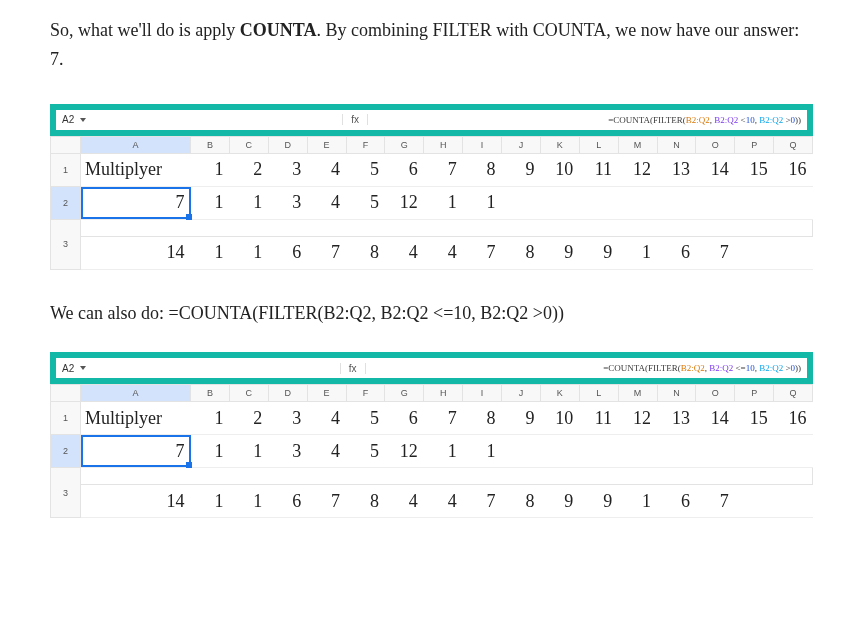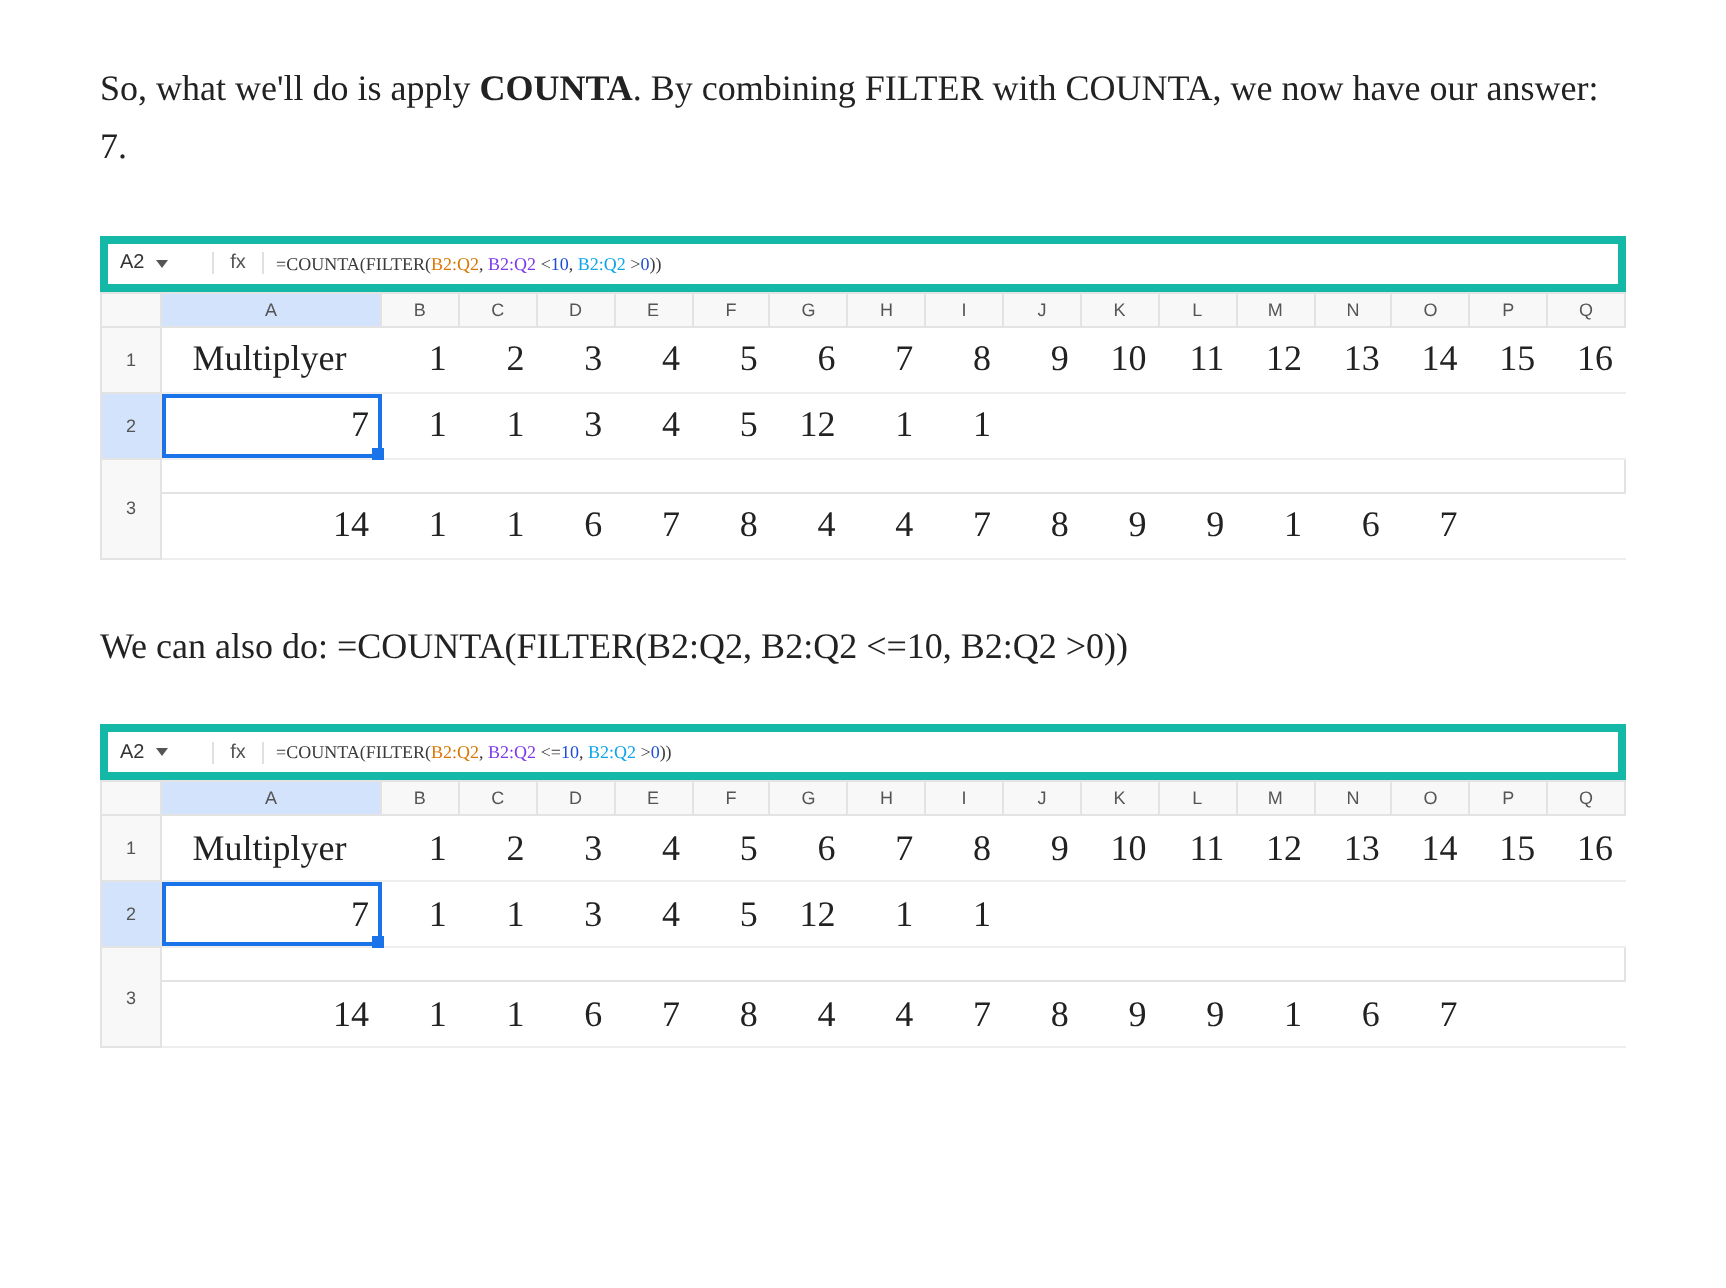--- a/index.html
+++ b/index.html
@@ -4,41 +4,42 @@
 <style>
   html, body {
     margin: 0;
     padding: 0;
     background: #fff;
     font-family: Georgia, 'Times New Roman', serif;
     color: #1a1a1a;
     width: 863px;
   }
   .page {
-    padding: 30px 50px 40px 50px;
+    padding: 16px 50px 40px 50px;
     box-sizing: border-box;
     width: 863px;
   }
   .prose {
     font-size: 18px;
     line-height: 1.6;
     margin: 0 0 30px 0;
     color: #222;
   }
   .prose.two { margin-top: 29px; margin-bottom: 25px; }
 
   
   .sheet-wrap { font-family: Arial, Helvetica, sans-serif; }
   .formula-bar {
     display: flex;
     align-items: center;
     height: 20px;
-    border: 4px solid #14b8a6;
+    border: 6px solid #14b8a6;
     background: #fff;
     font-size: 10px;
+    justify-content: space-between;
   }
   .name-box {
     width: 40px;
     padding: 0 6px;
     color: #333;
     display: flex;
     align-items: center;
     gap: 6px;
   }
   .name-box .drop {
@@ -104,21 +105,21 @@
   .datarow td.dcell {
     height: 32px;
     border: none;
     border-bottom: 1px solid #eee;
     font-family: Georgia, serif;
     font-size: 18px;
     color: #222;
     text-align: right;
     padding: 0 6px 0 0;
   }
-  .datarow td.dcell.label { text-align: center; padding-left: 4px; }
+  .datarow td.dcell.label { text-align: left; padding-left: 4px; }
   .datarow td.dcell.row3top { border-top: 1px solid #eee; }
   .emptyrow td { height: 20px; border: none; }
   .sel-cell {
     position: relative;
   }
   .sel-box {
     position: absolute;
     inset: 0;
     border: 2px solid #1a73e8;
     pointer-events: none;

